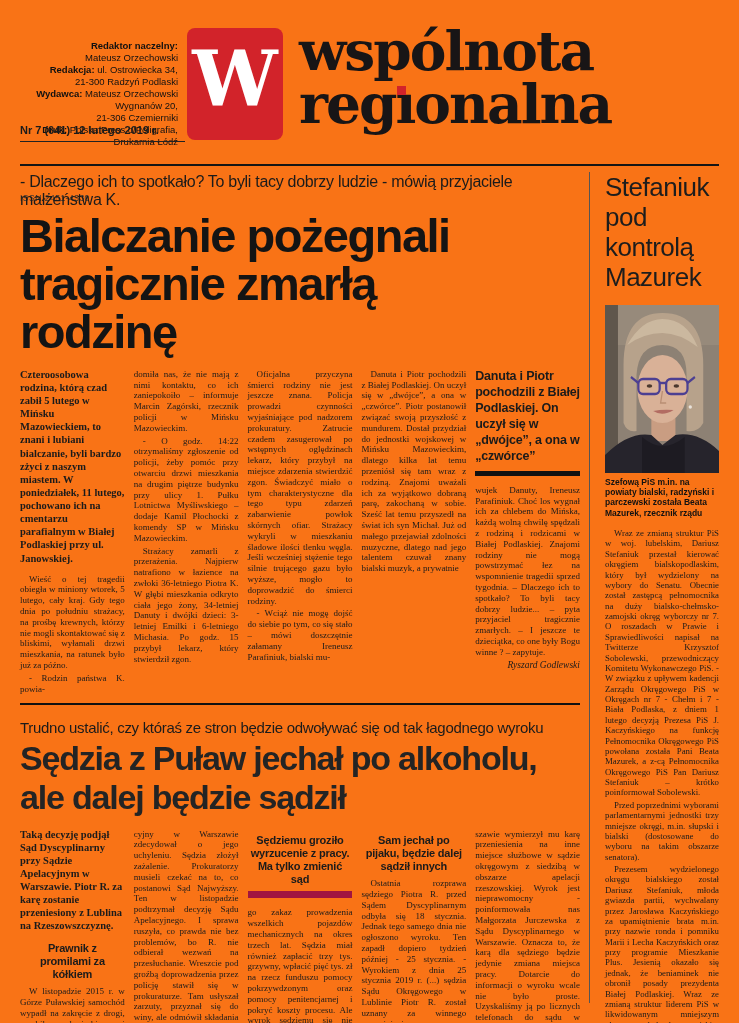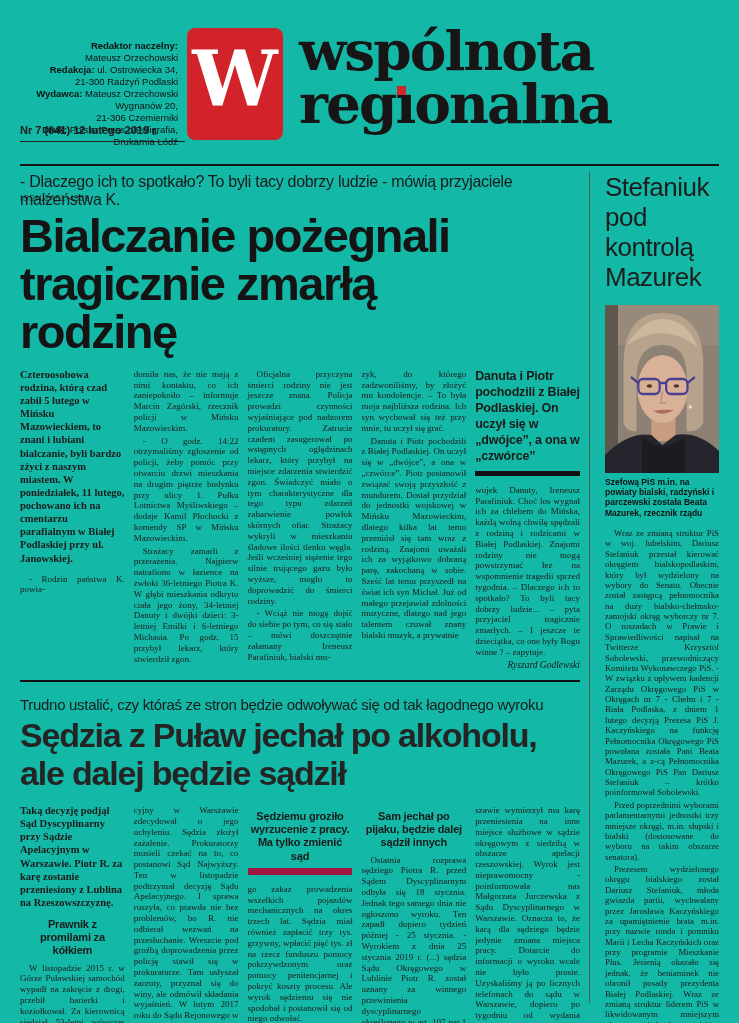--- a/index.html
+++ b/index.html
@@ -4,21 +4,21 @@
 <style>
   :root{
     --red:#d2232a;
     --crimson:#a01540;
     --ink:#1b1b1b;
   }
   *{box-sizing:border-box;margin:0;padding:0;}
   html,body{background:#e8e8e8;}
   .page{
     position:relative;width:739px;height:1023px;margin:0 auto;
-    background:#14b8a6;color:var(--ink);overflow:hidden;
+    background:#f97316;color:var(--ink);overflow:hidden;
     font-family:"Liberation Serif",serif;
   }
   
   .masthead{position:relative;height:166px;}
   .mast-info{
     position:absolute;top:40px;left:20px;width:158px;text-align:right;
     font-family:"Liberation Sans",sans-serif;font-size:9.5px;line-height:12px;color:#111;
   }
   .mast-info b{font-weight:bold;}
   .issue{
@@ -137,33 +137,33 @@
     <div class="main">
 
       <article>
         <div class="kicker1">- Dlaczego ich to spotkało? To byli tacy dobrzy ludzie - mówią przyjaciele małżeństwa K.</div>
         <h1 class="headline1">Bialczanie pożegnali
 tragicznie zmarłą
 rodzinę</h1>
         <div class="cols">
           <div class="col">
             <p class="lead">Czteroosobowa rodzina, którą czad zabił 5 lutego w Mińsku Mazowieckiem, to znani i lubiani bialczanie, byli bardzo zżyci z naszym miastem. W poniedziałek, 11 lutego, pochowano ich na cmentarzu parafialnym w Białej Podlaskiej przy ul. Janowskiej.</p>
+            <p>Wieść o tej tragedii obiegła w miniony wtorek, 5 lutego, cały kraj. Gdy tego dnia po południu strażacy, na prośbę krewnych, którzy nie mogli skontaktować się z bliskimi, wyłamali drzwi mieszkania, na ratunek było już za późno.</p>
             <p>- Rodzin państwa K. powia-</p>
           </div>
           <div class="col">
             <p class="cont">domiła nas, że nie mają z nimi kontaktu, co ich zaniepokoiło – informuje Marcin Zagórski, rzecznik policji w Mińsku Mazowieckim.</p>
             <p>- O godz. 14:22 otrzymaliśmy zgłoszenie od policji, żeby pomóc przy otwarciu drzwi mieszkania na drugim piętrze budynku przy ulicy 1. Pułku Lotnictwa Myśliwskiego – dodaje Kamil Płochocki z komendy SP w Mińsku Mazowieckim.</p>
             <p>Strażacy zamarli z przerażenia. Najpierw natrafiono w łazience na zwłoki 36-letniego Piotra K. W głębi mieszkania odkryto ciała jego żony, 34-letniej Danuty i dwójki dzieci: 3-letniej Emilki i 6-letniego Michasia. Po godz. 15 przybył lekarz, który stwierdził zgon.</p>
           </div>
           <div class="col">
             <p>Oficjalna przyczyna śmierci rodziny nie jest jeszcze znana. Policja prowadzi czynności wyjaśniające pod nadzorem prokuratury. Zatrucie czadem zasugerował po wstępnych oględzinach lekarz, który przybył na miejsce zdarzenia stwierdzić zgon. Świadczyć miało o tym charakterystyczne dla tego typu zdarzeń zabarwienie powłok skórnych ofiar. Strażacy wykryli w mieszkaniu śladowe ilości tlenku węgla. Jeśli wcześniej stężenie tego silnie trującego gazu było wyższe, mogło to doprowadzić do śmierci rodziny.</p>
             <p>- Wciąż nie mogę dojść do siebie po tym, co się stało – mówi doszczętnie załamany Ireneusz Parafiniuk, bialski mu-</p>
           </div>
           <div class="col">
-            <p class="cont">zyk, do którego zadzwoniliśmy, by złożyć mu kondolencje. – To była moja najbliższa rodzina. Ich syn wychował się też przy mnie, tu uczył się grać.</p>
             <p>Danuta i Piotr pochodzili z Białej Podlaskiej. On uczył się w „dwójce”, a ona w „czwórce”. Piotr postanowił związać swoją przyszłość z mundurem. Dostał przydział do jednostki wojskowej w Mińsku Mazowieckim, dlatego kilka lat temu przeniósł się tam wraz z rodziną. Znajomi uważali ich za wyjątkowo dobraną parę, zakochaną w sobie. Sześć lat temu przyszedł na świat ich syn Michał. Już od małego przejawiał zdolności muzyczne, dlatego nad jego talentem czuwał znany bialski muzyk, a prywatnie</p>
           </div>
           <div class="col">
             <div class="quote">Danuta i Piotr pochodzili z Białej Podlaskiej. On uczył się w „dwójce”, a ona w „czwórce”</div>
             <div class="quote-bar"></div>
             <p class="cont">wujek Danuty, Ireneusz Parafiniuk. Choć los wygnał ich za chlebem do Mińska, każdą wolną chwilę spędzali z rodziną i rodzicami w Białej Podlaskiej. Znajomi rodziny nie mogą powstrzymać łez na wspomnienie tragedii sprzed tygodnia. – Dlaczego ich to spotkało? To byli tacy dobrzy ludzie... – pyta przyjaciel tragicznie zmarłych. – I jeszcze te dzieciątka, co one były Bogu winne ? – zapytuje.</p>
             <p class="byline">Ryszard Godlewski</p>
           </div>
         </div>
       </article>

